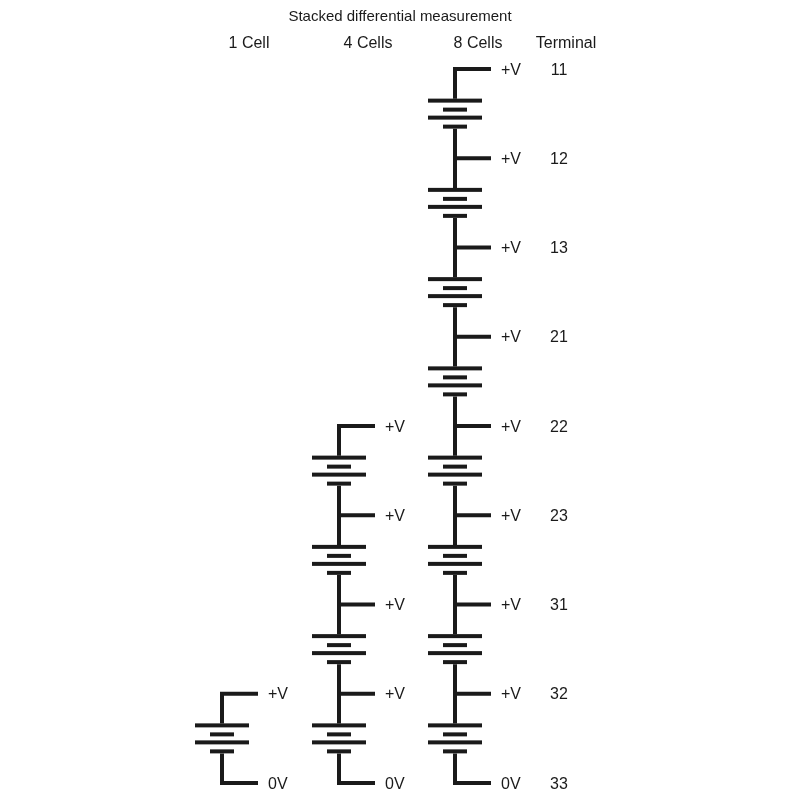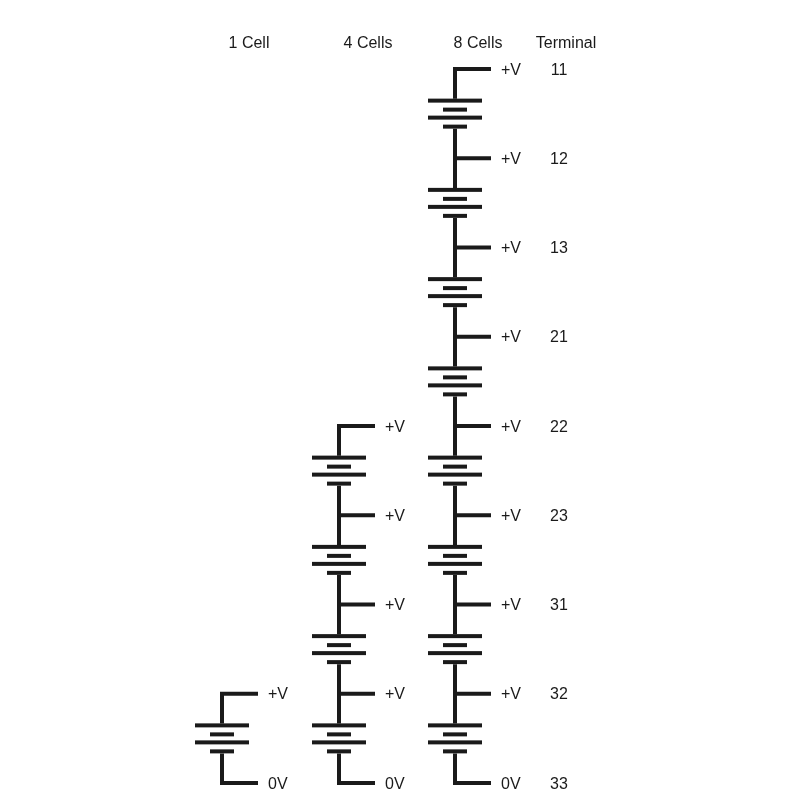--- a/index.html
+++ b/index.html
@@ -35,20 +35,21 @@
   }
   svg text {
     font-family: "Liberation Sans", sans-serif;
     font-size: 16px;
   }
 </style>
 </head>
 <body style="background: rgb(255, 255, 255);">
 
 <div id="diagram">
+  <div class="title">Stacked differential measurement</div>
   <svg id="schematic" width="800" height="800" viewBox="0 0 800 800">
       <text x="249" y="48" text-anchor="middle" fill="#1a1a1a">1 Cell</text>
       <text x="368" y="48" text-anchor="middle" fill="#1a1a1a">4 Cells</text>
       <text x="478" y="48" text-anchor="middle" fill="#1a1a1a">8 Cells</text>
       <text x="566" y="48" text-anchor="middle" fill="#1a1a1a">Terminal</text>
       <path d="M 258 693.75 H 222 V 723.375 M 222 753.375 V 783 H 258" fill="none" stroke="#1a1a1a" stroke-width="4" stroke-linejoin="miter"></path>
       <rect x="195" y="723.375" width="54" height="4" fill="#1a1a1a"></rect>
       <rect x="210" y="732.375" width="24" height="4" fill="#1a1a1a"></rect>
       <rect x="195" y="740.375" width="54" height="4" fill="#1a1a1a"></rect>
       <rect x="210" y="749.375" width="24" height="4" fill="#1a1a1a"></rect>

